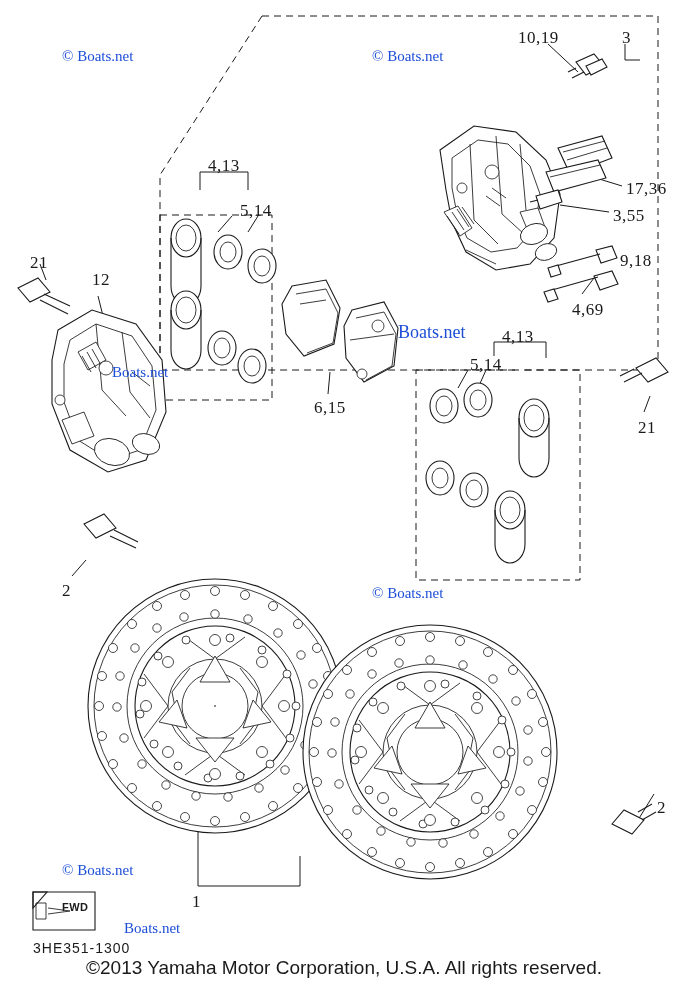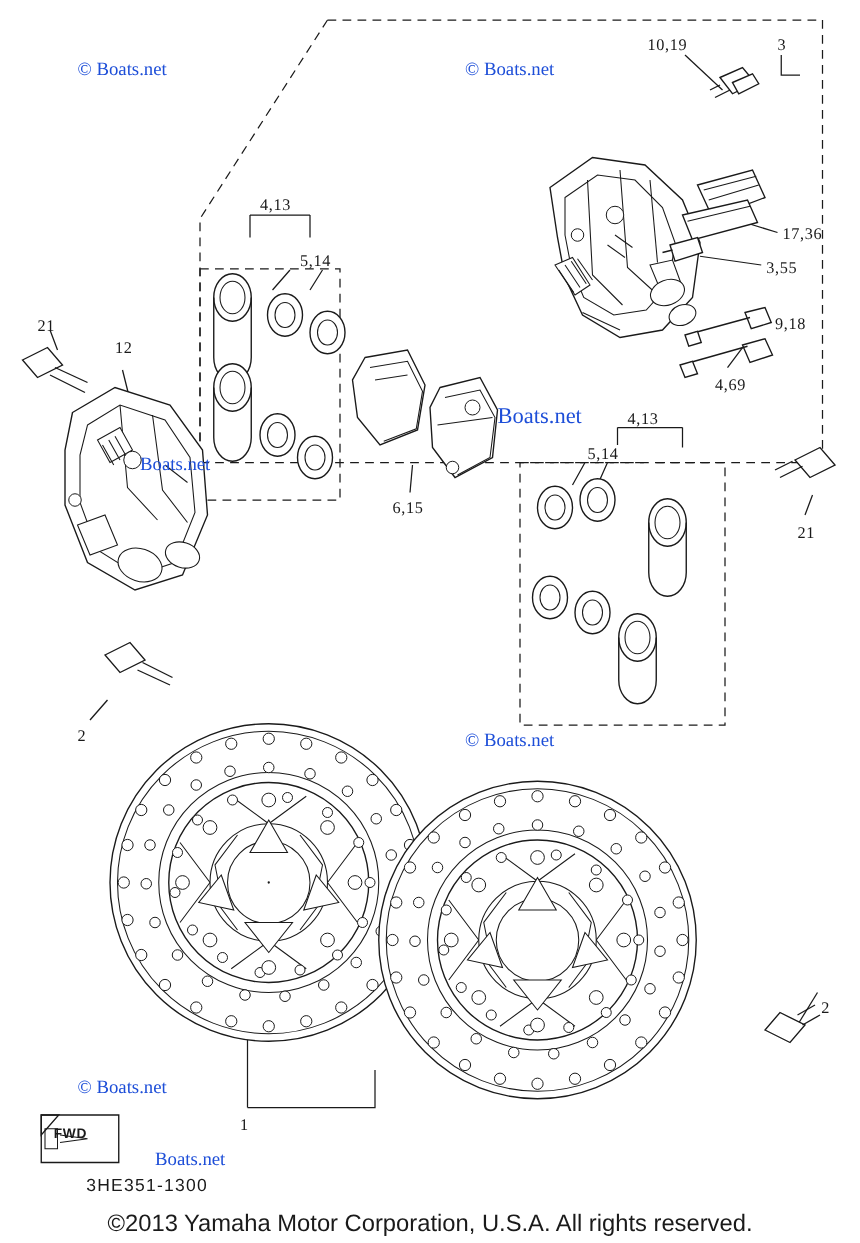--- a/index.html
+++ b/index.html
@@ -27,47 +27,45 @@
     font-family: "Liberation Serif", serif;
     font-size: 15px;
     color: #1d4ed8;
     white-space: nowrap;
     pointer-events: none;
     user-select: none;
   }
   .callout {
     position: absolute;
     font-family: "Liberation Serif", serif;
-    font-size: 13px;
+    font-size: 17px;
     color: #1a1a1a;
     white-space: nowrap;
     letter-spacing: 0.5px;
   }
   .partnum {
     position: absolute;
     font-family: "Liberation Sans", sans-serif;
     font-size: 14px;
     color: #1a1a1a;
     letter-spacing: 1px;
-    margin-left: 36px;
   }
   .copyright {
     position: absolute;
     left: 0;
     top: 957px;
     width: 688px;
     text-align: center;
     font-family: "Liberation Sans", sans-serif;
     font-size: 19px;
     color: #1a1a1a;
-    margin-top: 12px;
   }
   .fwd-box {
     position: absolute;
-    left: 27px;
+    left: 46px;
     top: 892px;
     width: 62px;
     height: 38px;
   }
   .fwd-label {
     position: absolute;
     left: 16px;
     top: 9px;
     font-family: "Liberation Sans", sans-serif;
     font-size: 11px;

